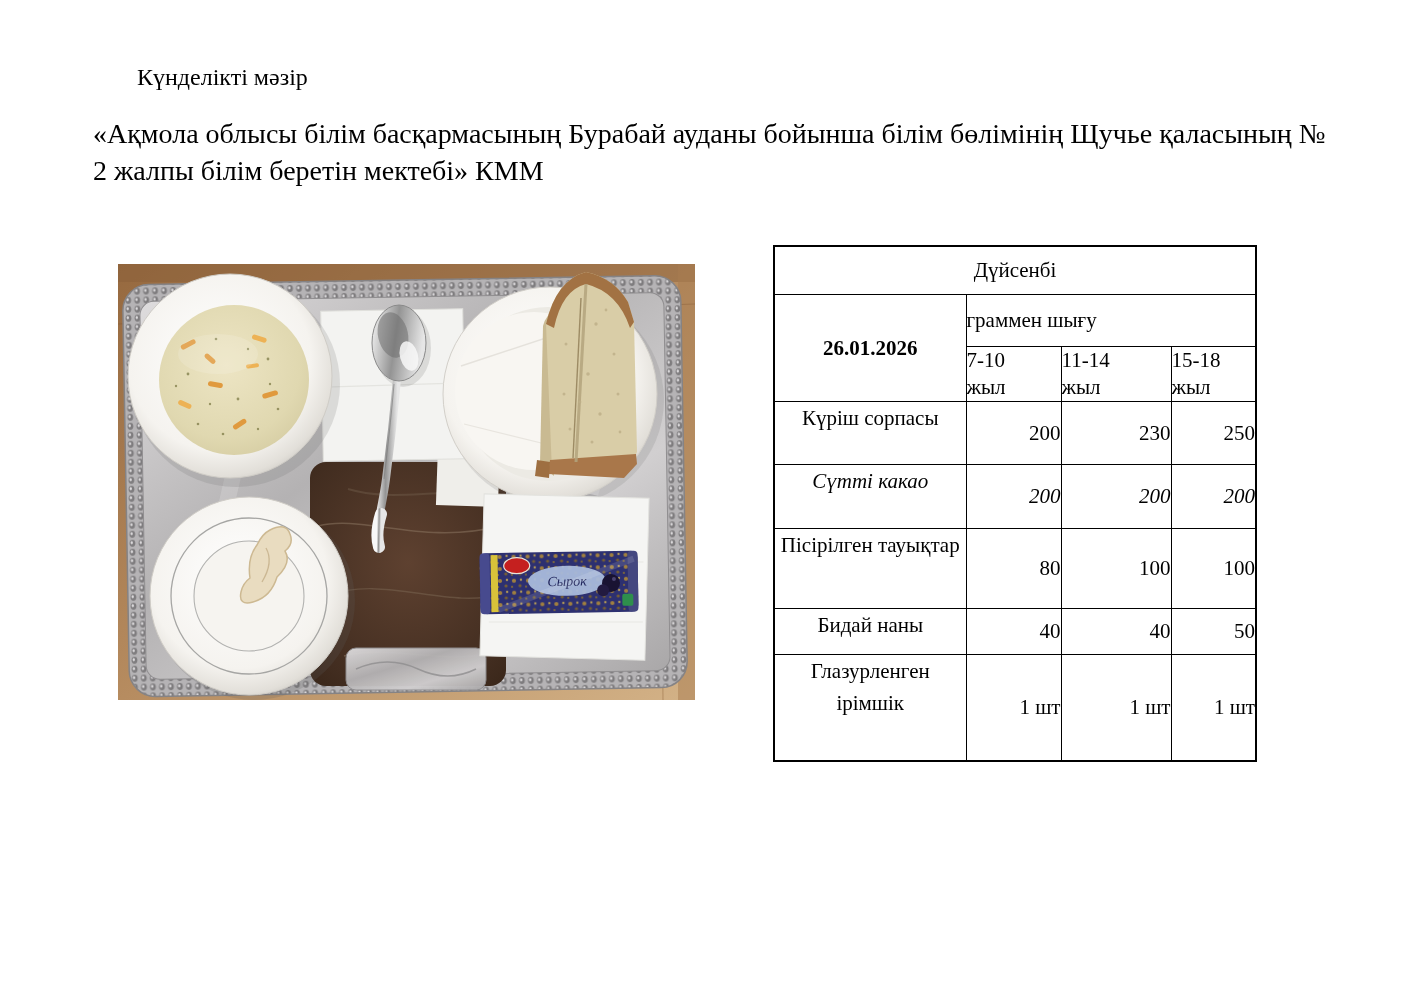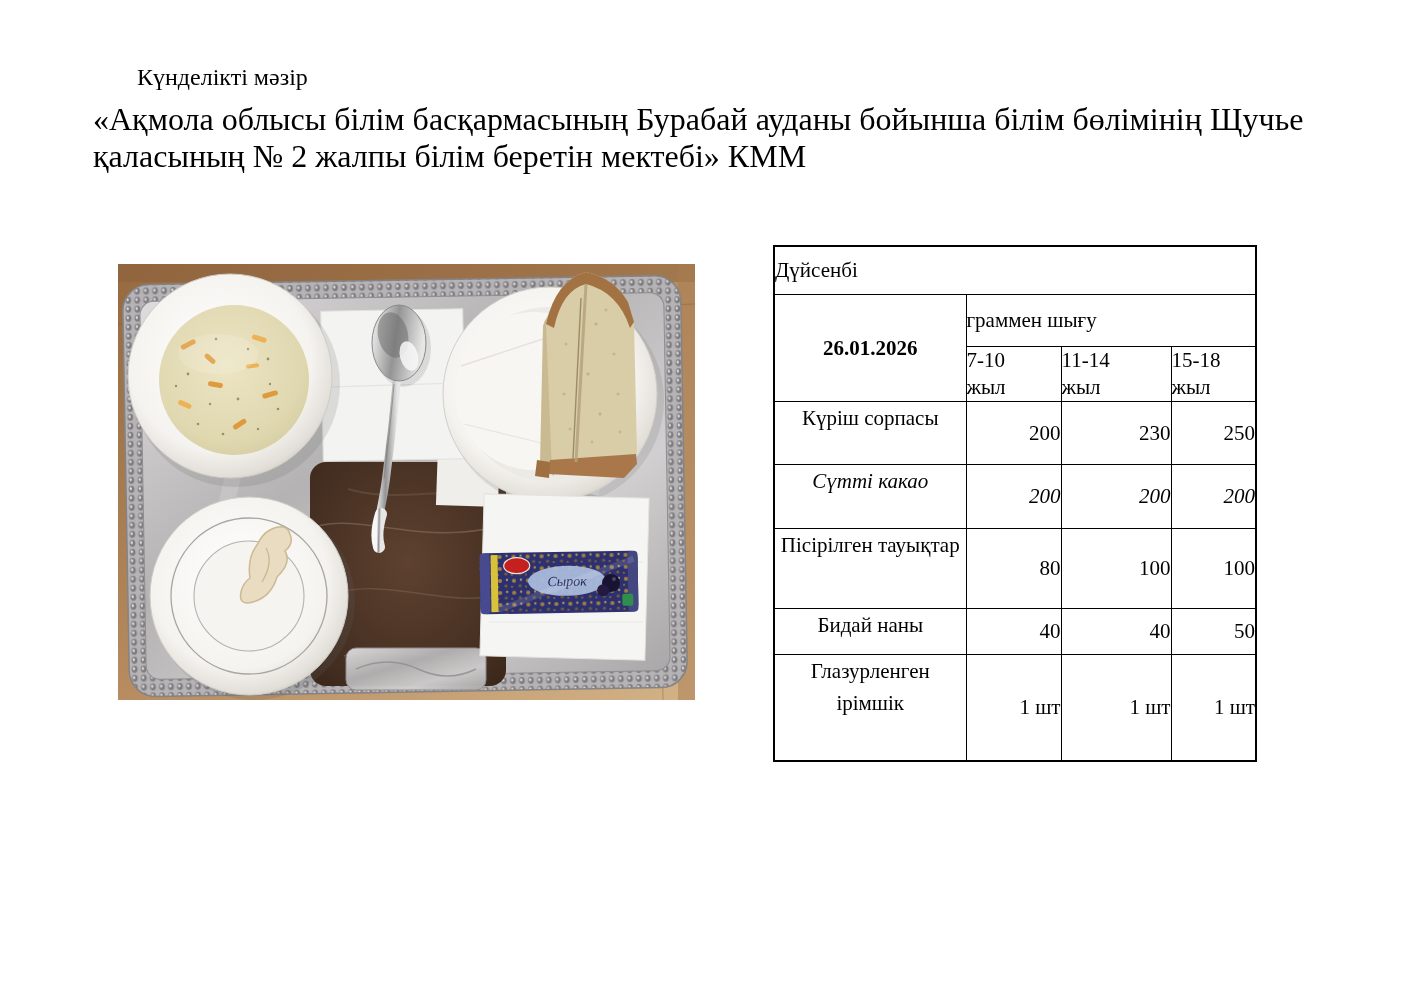--- a/index.html
+++ b/index.html
@@ -1,28 +1,28 @@
 <!DOCTYPE html>
 <html><head>
 <meta charset="utf-8">
 <style>
   html,body{margin:0;padding:0;background:#ffffff;}
   body{width:1424px;height:1006px;position:relative;font-family:"Liberation Serif",serif;color:#000;overflow:hidden;}
 
   .doc-title{position:absolute;left:93px;top:62px;font-size:24px;line-height:30px;margin-left:44px;}
-  .doc-subtitle{position:absolute;left:93px;top:101px;width:1250px;font-size:32px;line-height:37px;}
+  .doc-subtitle{position:absolute;left:93px;top:115px;width:1250px;font-size:28px;line-height:37px;}
 
   .photo-wrap{position:absolute;left:118px;top:264px;width:577px;height:313px;}
   .photo-wrap svg{display:block;}
 
   table.menu{position:absolute;left:773px;top:245px;border-collapse:collapse;table-layout:fixed;
              font-size:21px;line-height:26px;}
   table.menu{border:2px solid #000;}
   table.menu td{border:1px solid #000;padding:0;}
-  td.day-cell{text-align:left;vertical-align:middle;margin-top:40px;}
+  td.day-cell{text-align:center;vertical-align:middle;margin-top:40px;}
   td.date-cell{text-align:center;vertical-align:middle;font-weight:bold;}
   td.unit-cell{text-align:left;vertical-align:middle;}
   td.age-cell{text-align:left;vertical-align:middle;line-height:27px;}
   td.dish-cell{text-align:center;vertical-align:top;padding:7px 6px 0 9px;line-height:32px;}
   td.val-cell{text-align:right;vertical-align:middle;}
   tr.h-day{height:48px;}
   tr.h-unit{height:52px;}
   tr.h-age{height:55px;}
   tr.r0{height:63px;}
   tr.r1{height:64px;font-style:italic;}

